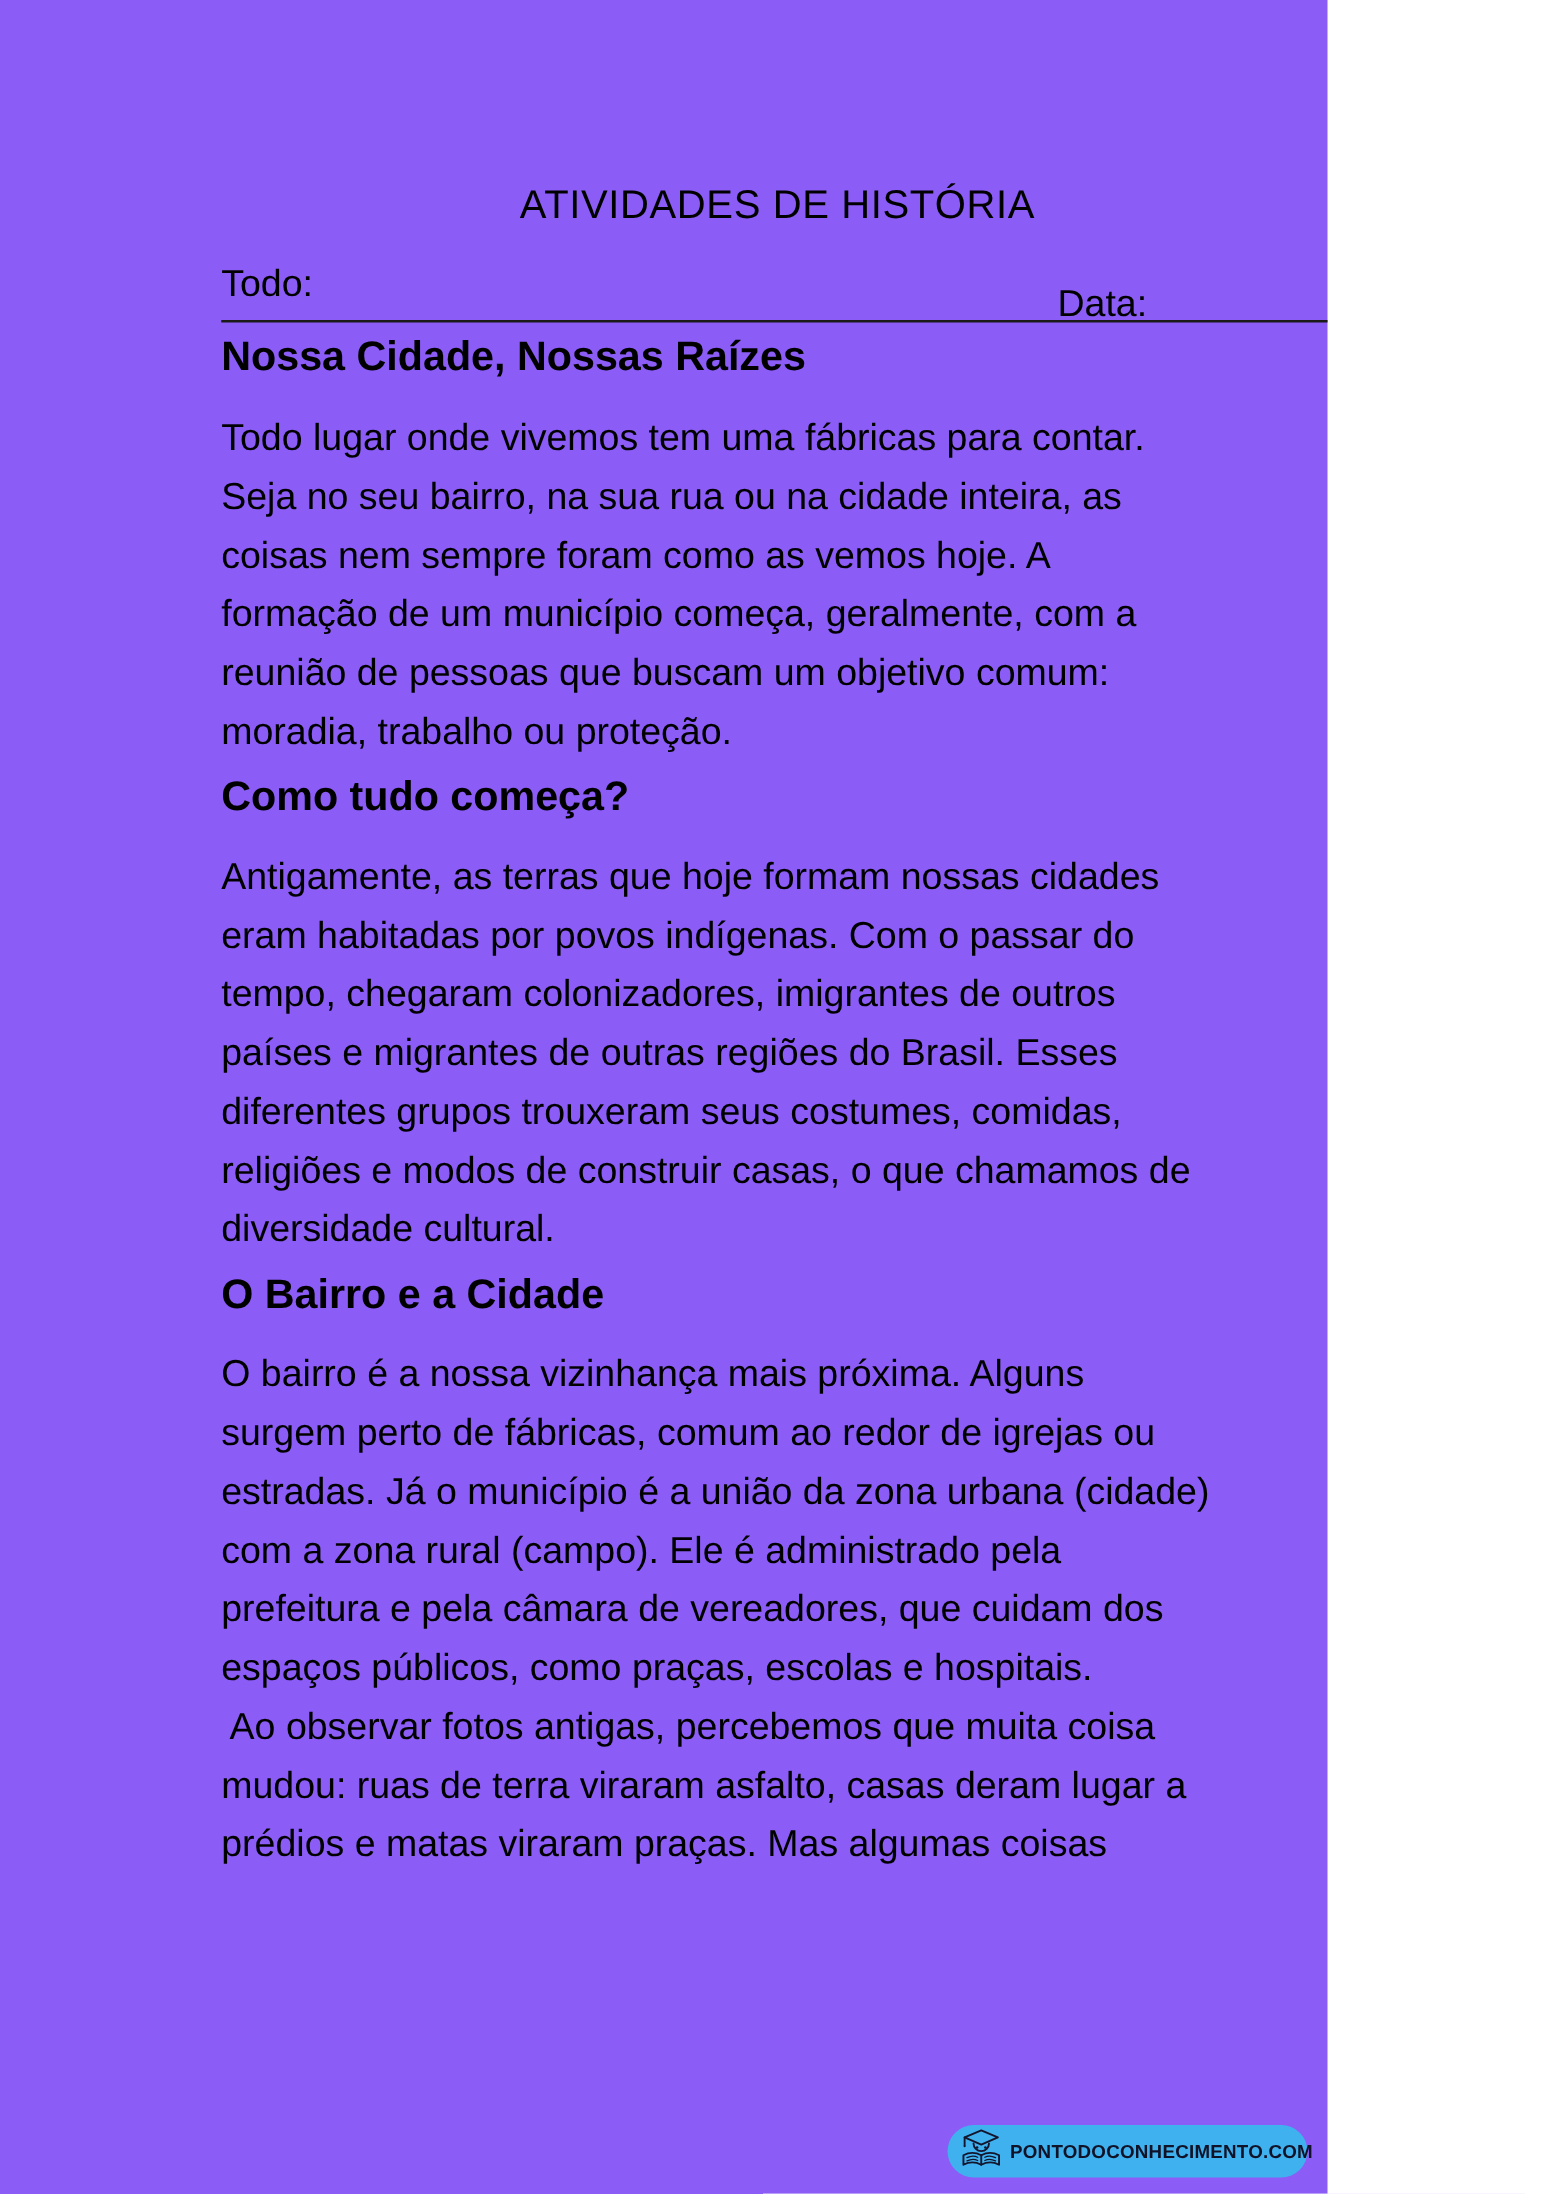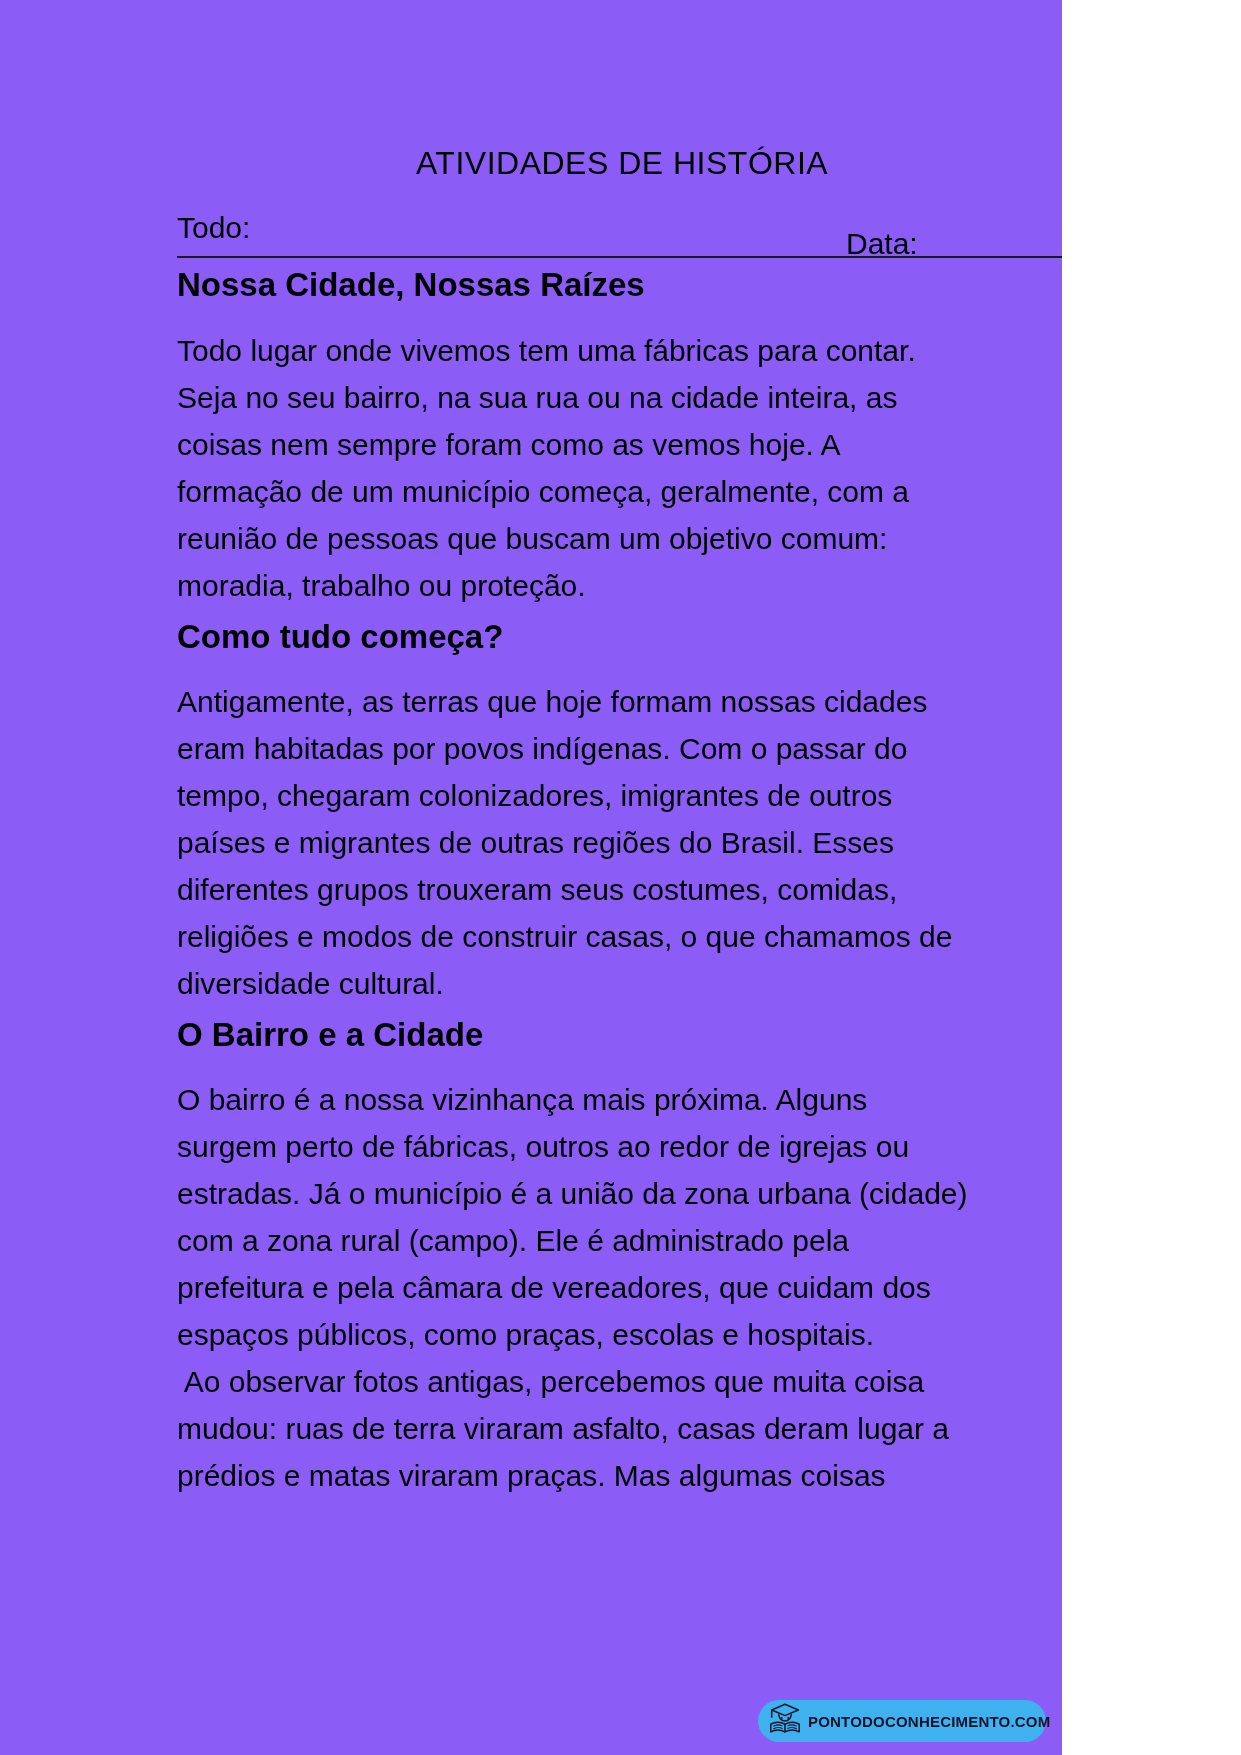--- a/index.html
+++ b/index.html
@@ -117,21 +117,21 @@
       <div class="line">tempo, chegaram colonizadores, imigrantes de outros</div>
       <div class="line">países e migrantes de outras regiões do Brasil. Esses</div>
       <div class="line">diferentes grupos trouxeram seus costumes, comidas,</div>
       <div class="line">religiões e modos de construir casas, o que chamamos de</div>
       <div class="line">diversidade cultural.</div>
     </div>
 
     <h3 class="section-heading">O Bairro e a Cidade</h3>
     <div class="paragraph">
       <div class="line">O bairro é a nossa vizinhança mais próxima. Alguns</div>
-      <div class="line">surgem perto de fábricas, outros ao redor de igrejas ou</div>
+      <div class="line">surgem perto de fábricas, comum ao redor de igrejas ou</div>
       <div class="line">estradas. Já o município é a união da zona urbana (cidade)</div>
       <div class="line">com a zona rural (campo). Ele é administrado pela</div>
       <div class="line">prefeitura e pela câmara de vereadores, que cuidam dos</div>
       <div class="line">espaços públicos, como praças, escolas e hospitais.</div>
     </div>
 
     <div class="paragraph">
       <div class="line"> Ao observar fotos antigas, percebemos que muita coisa</div>
       <div class="line">mudou: ruas de terra viraram asfalto, casas deram lugar a</div>
       <div class="line">prédios e matas viraram praças. Mas algumas coisas</div>

